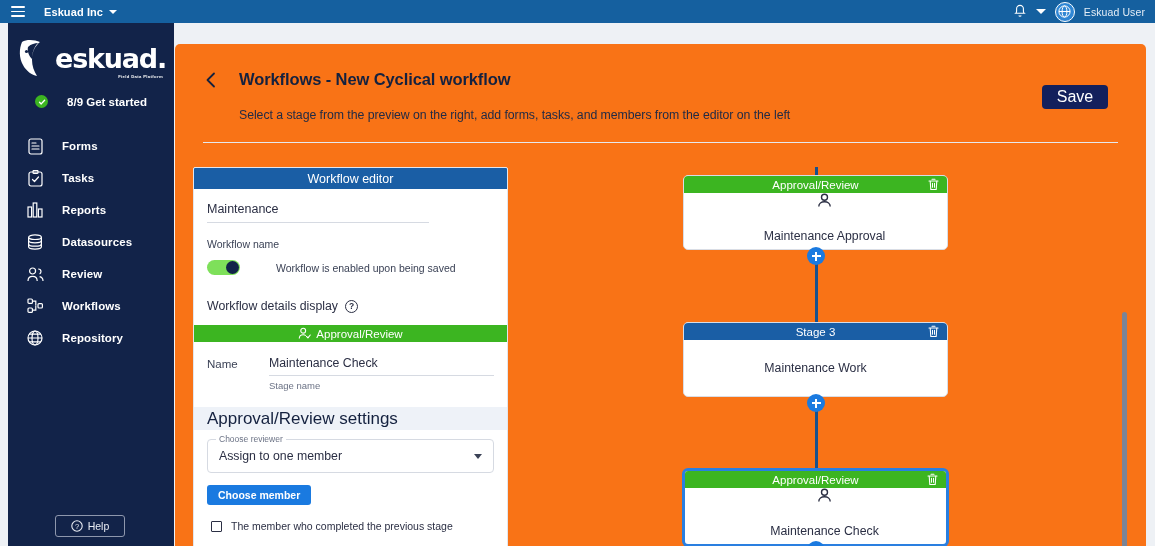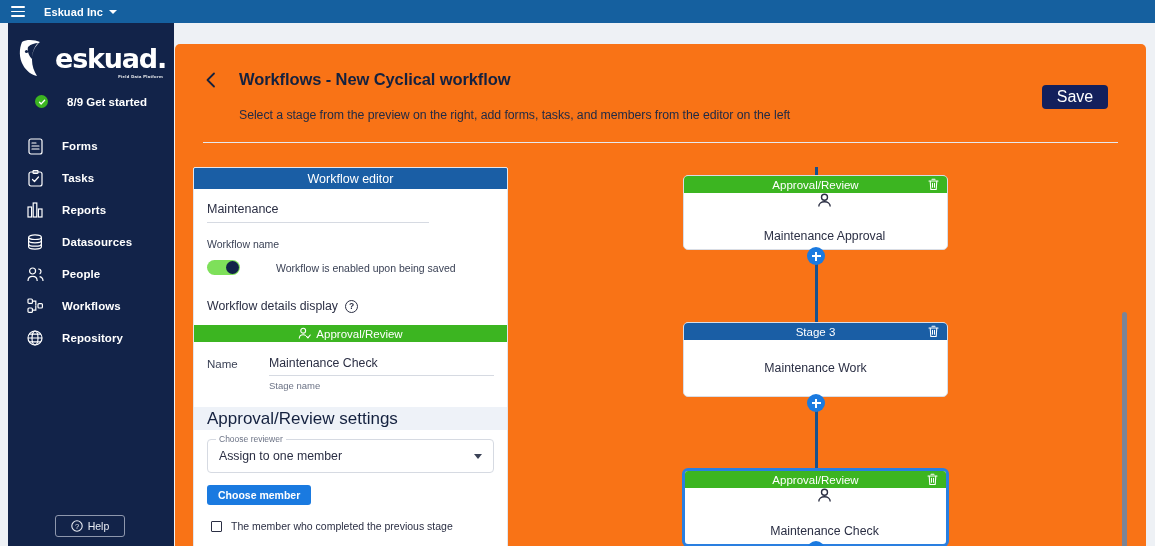--- a/index.html
+++ b/index.html
@@ -198,20 +198,37 @@
 <body>
 
 <div class="topbar">
   <div class="burger">
     <i></i>
       <i></i>
       <i></i>
   </div>
   <div class="org-name">Eskuad Inc</div>
   <div class="caret-dn"></div>
+  <div class="topbar-right">
+    <div class="bell">
+      <svg width="14" height="15" viewBox="0 0 14 15">
+        <path d="M7 1.4c-2 0-3.4 1.5-3.4 3.4v2.4c0 .8-.4 1.6-1 2.1h8.8c-.6-.5-1-1.3-1-2.1V4.8c0-1.9-1.4-3.4-3.4-3.4z" fill="none" stroke="#fff" stroke-width="1.1"></path>
+        <path d="M5.8 11.5a1.3 1.3 0 0 0 2.4 0" fill="none" stroke="#fff" stroke-width="1.1"></path>
+      </svg>
+    </div>
+    <div class="caret-dn2"></div>
+    <div class="avatar">
+      <svg width="13" height="13" viewBox="0 0 13 13">
+        <circle cx="6.5" cy="6.5" r="5.6" fill="none" stroke="#fff" stroke-width="1"></circle>
+        <ellipse cx="6.5" cy="6.5" rx="2.4" ry="5.6" fill="none" stroke="#fff" stroke-width="1"></ellipse>
+        <path d="M1 6.5h11" stroke="#fff" stroke-width="1" fill="none"></path>
+      </svg>
+    </div>
+    <div class="user-name">Eskuad User</div>
+  </div>
 </div>
 
 <div class="sidebar">
 
   <div class="logo-wrap">
     <div class="logo">
       <svg width="38" height="40" viewBox="0 0 38 40">
         <path d="M6 4 C3 11 3 20 7 27 C10 33 16 37 21 38 C18 33 16 28 16 22 C16 14 19 8 24 4 C19 2 11 1 6 4 Z
                  M12 9 C15 6 19 5 22 5 C18 9 16 15 16 21 C13 18 11 13 12 9 Z" fill="#fff"></path>
         <circle cx="10.5" cy="13.5" r="1.6" fill="#122349"></circle>
@@ -280,21 +297,21 @@
 
     <div class="nav-item">
       <span class="nav-icon">
         <svg width="17" height="15" viewBox="0 0 17 15">
           <circle cx="5.6" cy="4" r="3" fill="none" stroke="#fff" stroke-width="1.2"></circle>
           <path d="M1 14c0-2.8 2-4.6 4.6-4.6S10.2 11.2 10.2 14" fill="none" stroke="#fff" stroke-width="1.2"></path>
           <path d="M11.2 2c1.7 0 2.8 1.1 2.8 2.6 0 1.1-.6 1.9-1.4 2.3" fill="none" stroke="#fff" stroke-width="1.2"></path>
           <path d="M12.6 9.6c2 .4 3.4 1.9 3.4 4.4" fill="none" stroke="#fff" stroke-width="1.2"></path>
         </svg>
       </span>
-      <span class="nav-label">People</span>
+      <span class="nav-label">Review</span>
     </div>
 
     <div class="nav-item">
       <span class="nav-icon">
         <svg width="17" height="16" viewBox="0 0 17 16">
           <rect x="1" y="1" width="4.4" height="4.4" rx="1" fill="none" stroke="#fff" stroke-width="1.2"></rect>
           <rect x="1" y="10" width="4.4" height="4.4" rx="1" fill="none" stroke="#fff" stroke-width="1.2"></rect>
           <rect x="11" y="5.6" width="4.4" height="4.4" rx="1" fill="none" stroke="#fff" stroke-width="1.2"></rect>
           <path d="M5.6 3.2h3.2v4.6M5.6 12.2h3.2V8" fill="none" stroke="#fff" stroke-width="1.2"></path>
         </svg>

